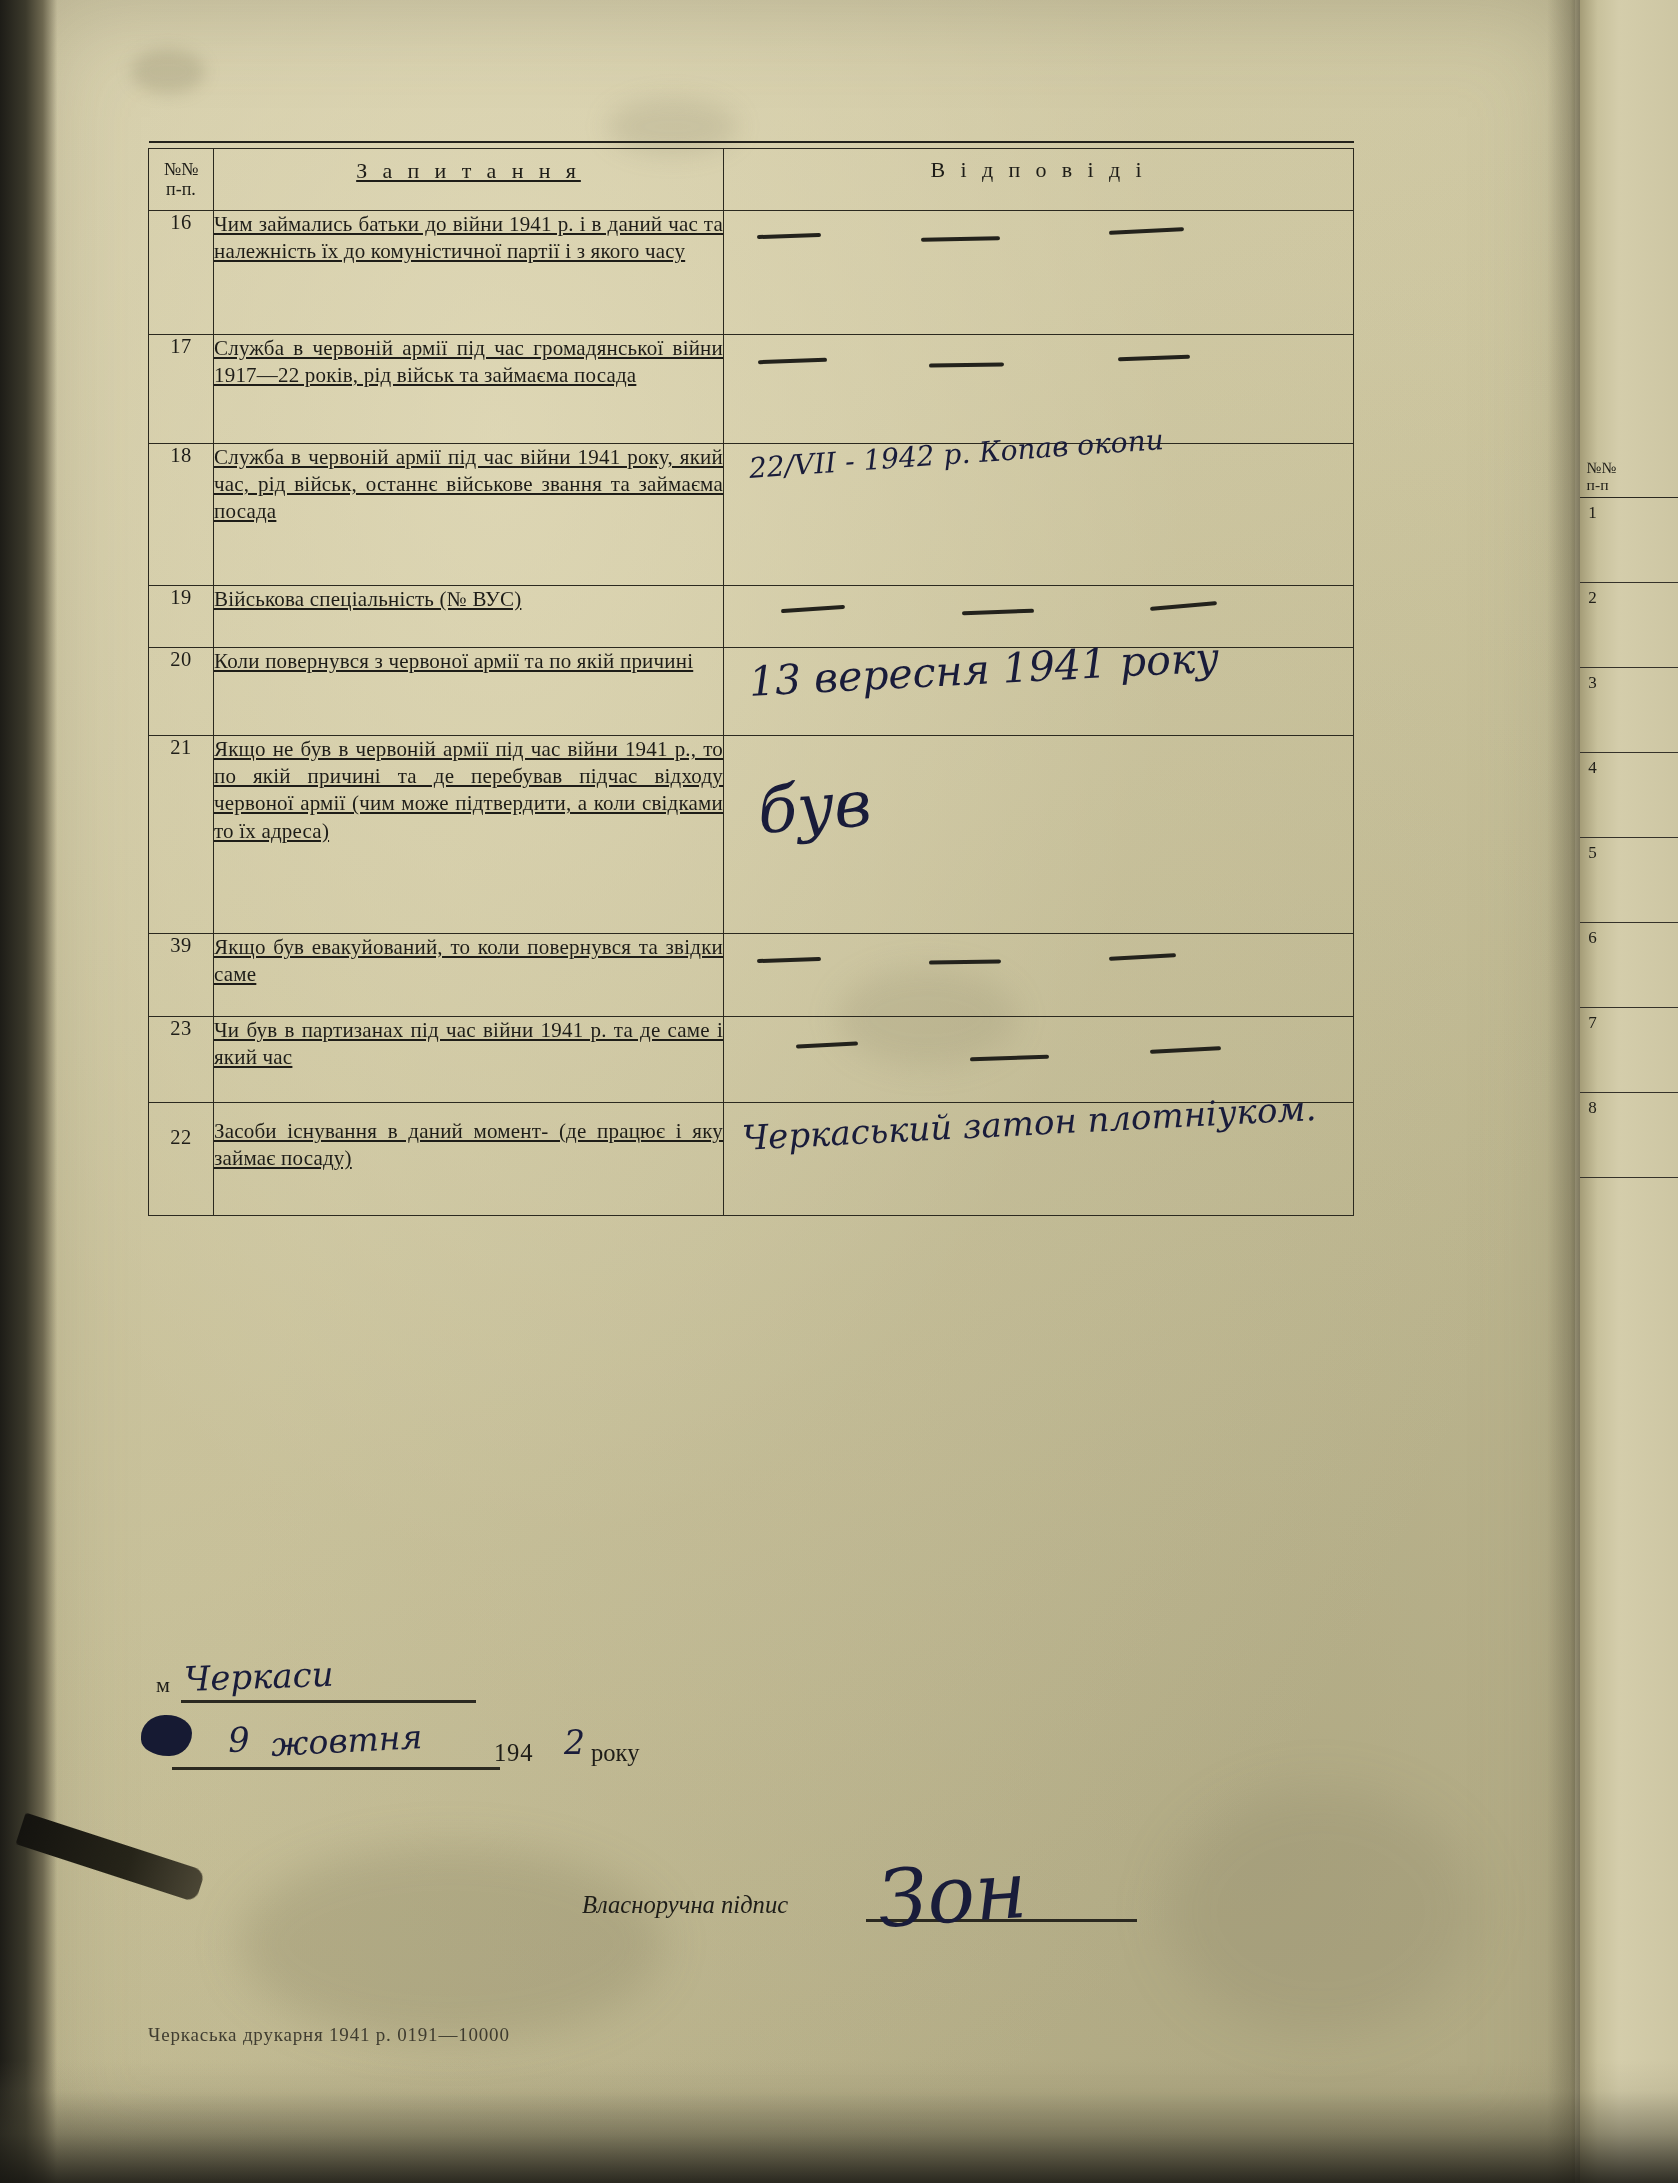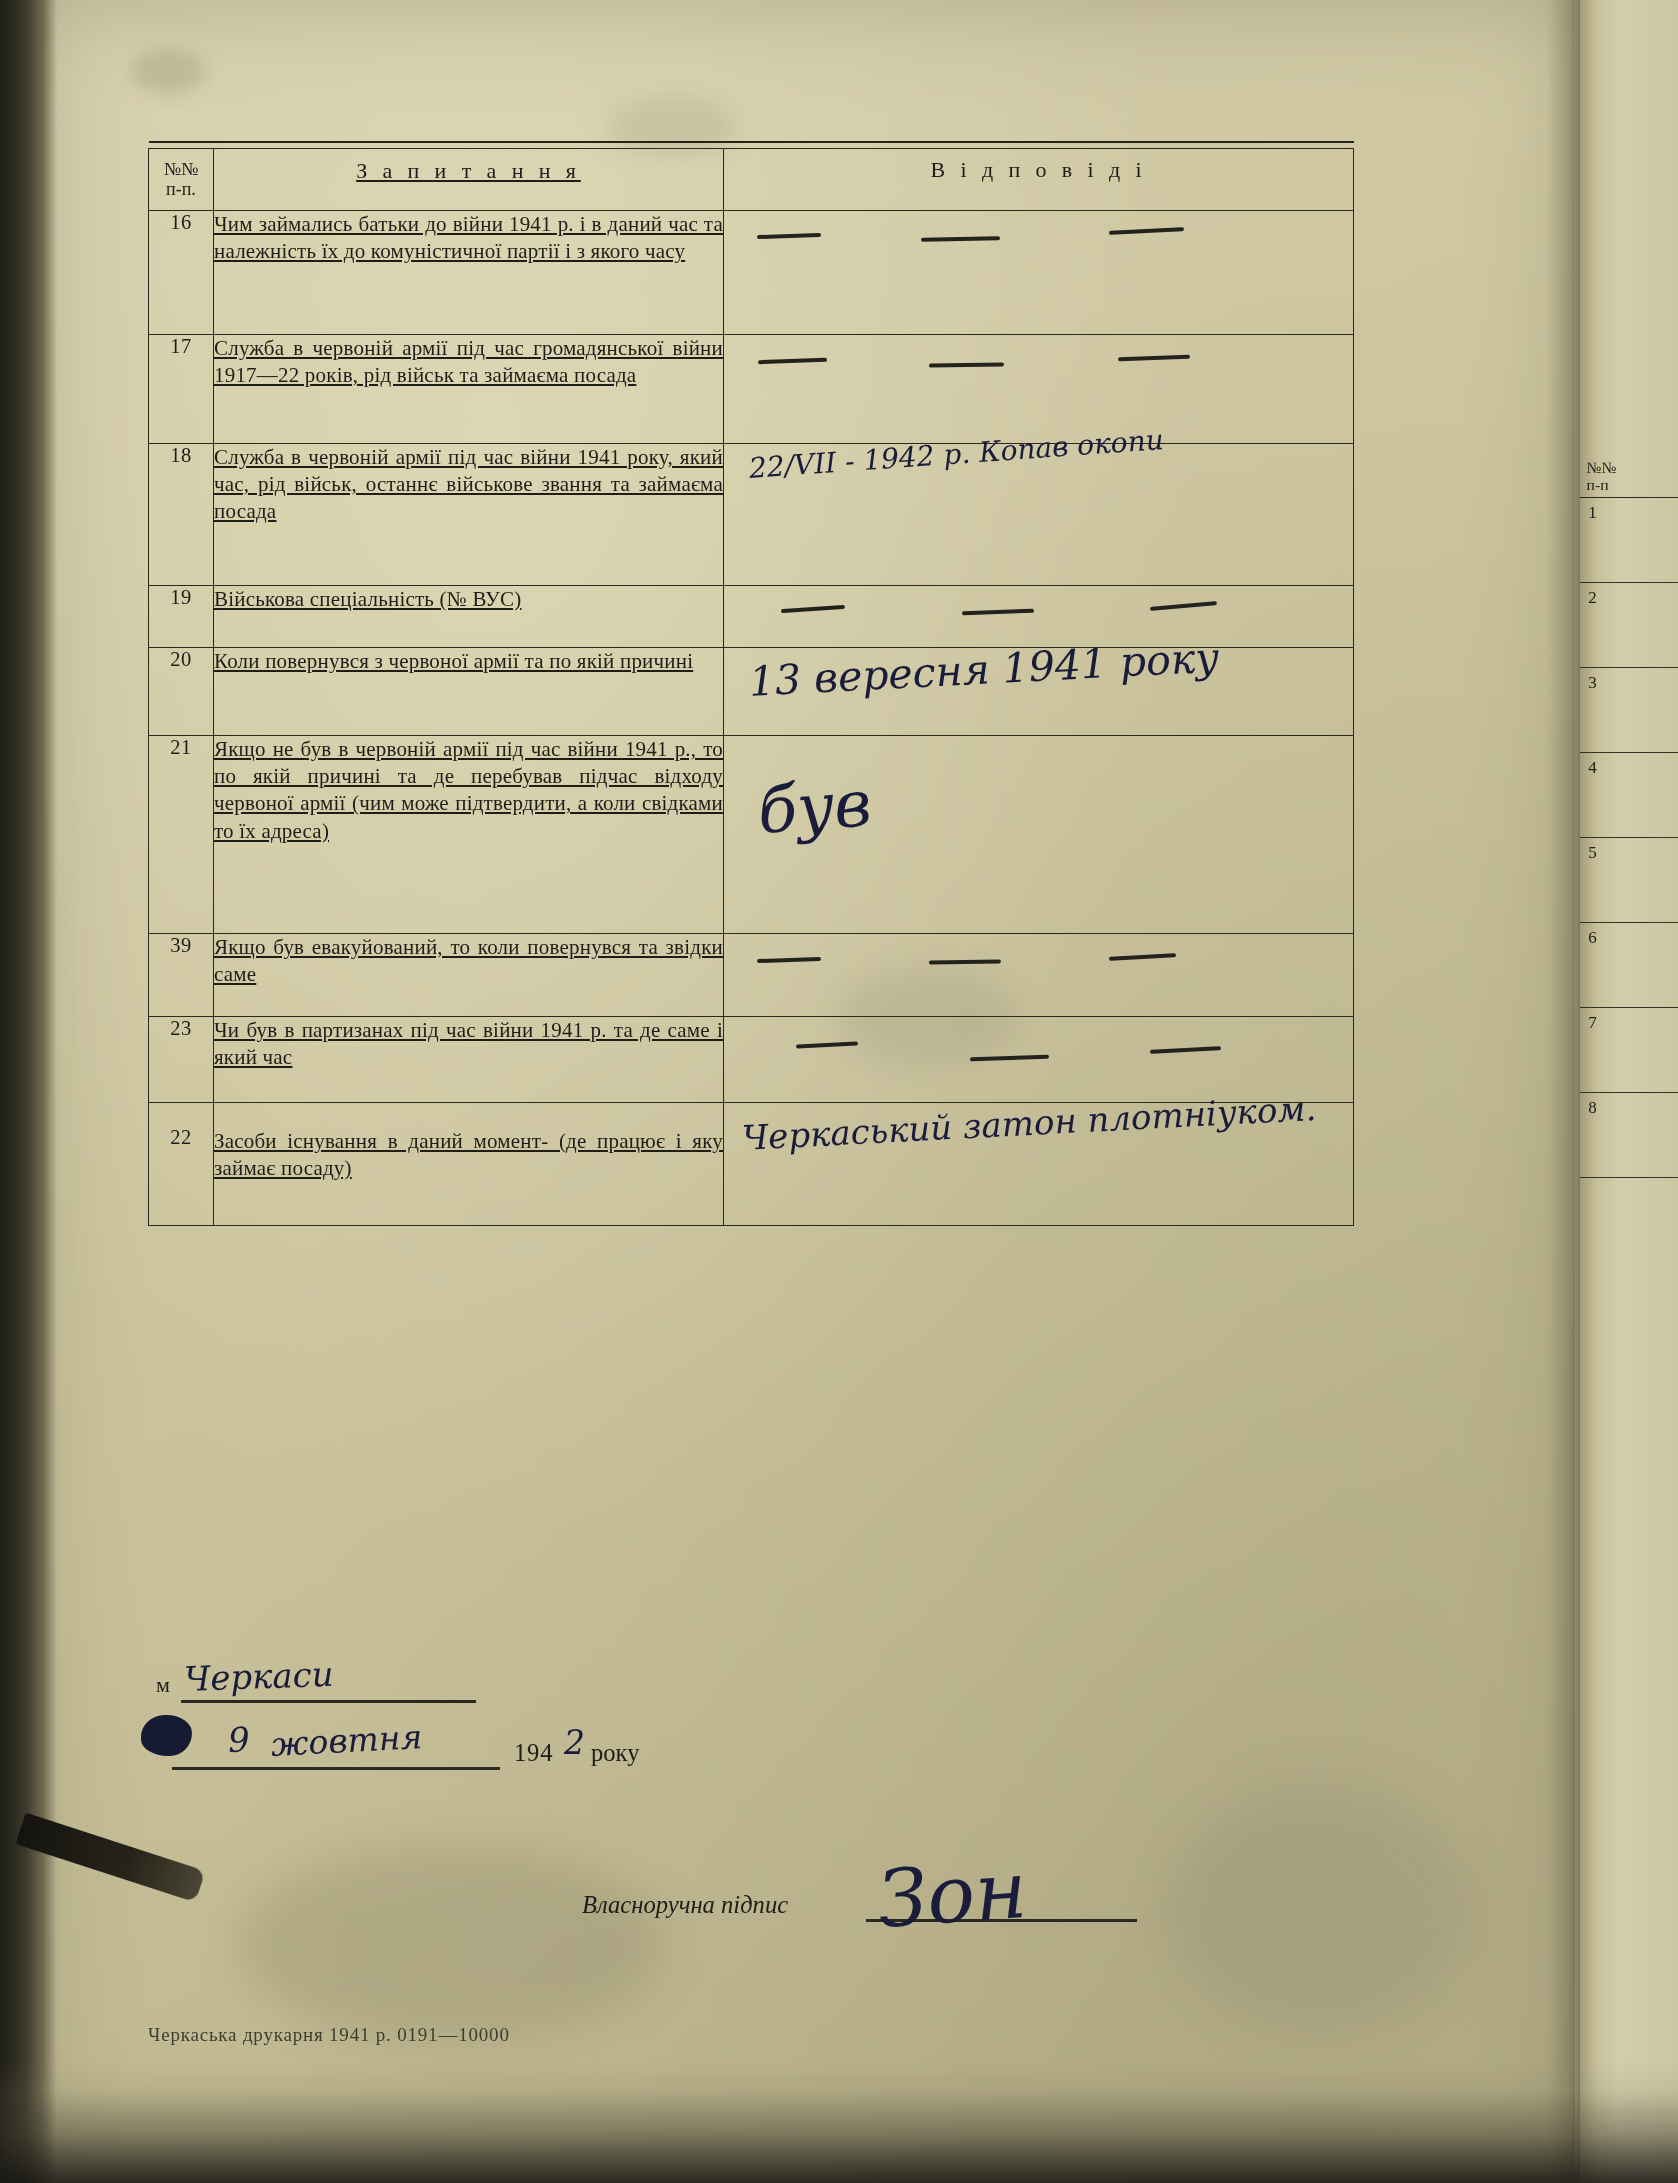--- a/index.html
+++ b/index.html
@@ -351,41 +351,41 @@
           <div class="dash" style="left:72px; top:26px; width:62px; transform:rotate(-3deg);"></div>
           <div class="dash" style="left:246px; top:39px; width:79px; transform:rotate(-2deg);"></div>
           <div class="dash" style="left:426px; top:31px; width:71px; transform:rotate(-3deg);"></div>
           <span></span>
         </td>
       </tr>
 
 
       <tr>
         <td class="c-num" style="padding-top:23px;">22</td>
-        <td class="c-q" style="height:97px; padding-top:25px;">Засоби існування в даний момент- (де працює і яку займає посаду)</td>
+        <td class="c-q" style="height:97px; padding-top:15px;">Засоби існування в даний момент- (де працює і яку займає посаду)</td>
         <td class="c-a">
           <span class="hand" style="left:18px; top:14.8px; font-size:34px; transform:rotate(-3deg);">Черкаський затон плотніуком.</span>
         </td>
       </tr>
     </tbody>
       </table>
   </div>
 
   <div id="bottom">
     <div class="sig-line">
       <span style="position:absolute; left:0; top:14.8px; font-size:22px;">м</span>
       <span class="hand" style="left:28px; top:1.6px; font-size:34px; transform:rotate(-2deg);">Черкаси</span>
       <div class="underline" style="left:24.6px; top:43px; width:295px;"></div>
     </div>
 
     <div class="sig-line" style="height:98px;">
       <span class="hand" style="left:72px; top:1.6px; font-size:34px; transform:rotate(-2deg);">9</span>
       <span class="hand" style="left:115px; top:6.6px; font-size:33px; transform:rotate(-3deg);">жовтня</span>
       <div class="underline" style="left:16.4px; top:49px; width:328px;"></div>
-      <span style="position:absolute; left:358px; top:21.3px; font-size:24.6px; letter-spacing:0.8px;">194</span>
+      <span style="position:absolute; left:338px; top:21.3px; font-size:24.6px; letter-spacing:0.8px;">194</span>
       <span class="hand" style="left:408px; top:4.9px; font-size:33px;">2</span>
       <span style="position:absolute; left:435px; top:21.3px; font-size:24.6px;">року</span>
       <div class="inkblot" style="left:-14.8px; top:-3.3px; width:51px; height:41px;"></div>
     </div>
 
     <div class="sig-line" style="height:139px;text-decoration:underline;">
       <span style="position:absolute; left:426px; top:75px; font-size:24.6px; font-style:italic;">Власноручна підпис</span>
       <div class="underline" style="left:710px; top:103px; width:271px;"></div>
       <span class="hand" style="left:722px; top:38px; font-size:79px; transform:rotate(-4deg);">Зон</span>
     </div>

